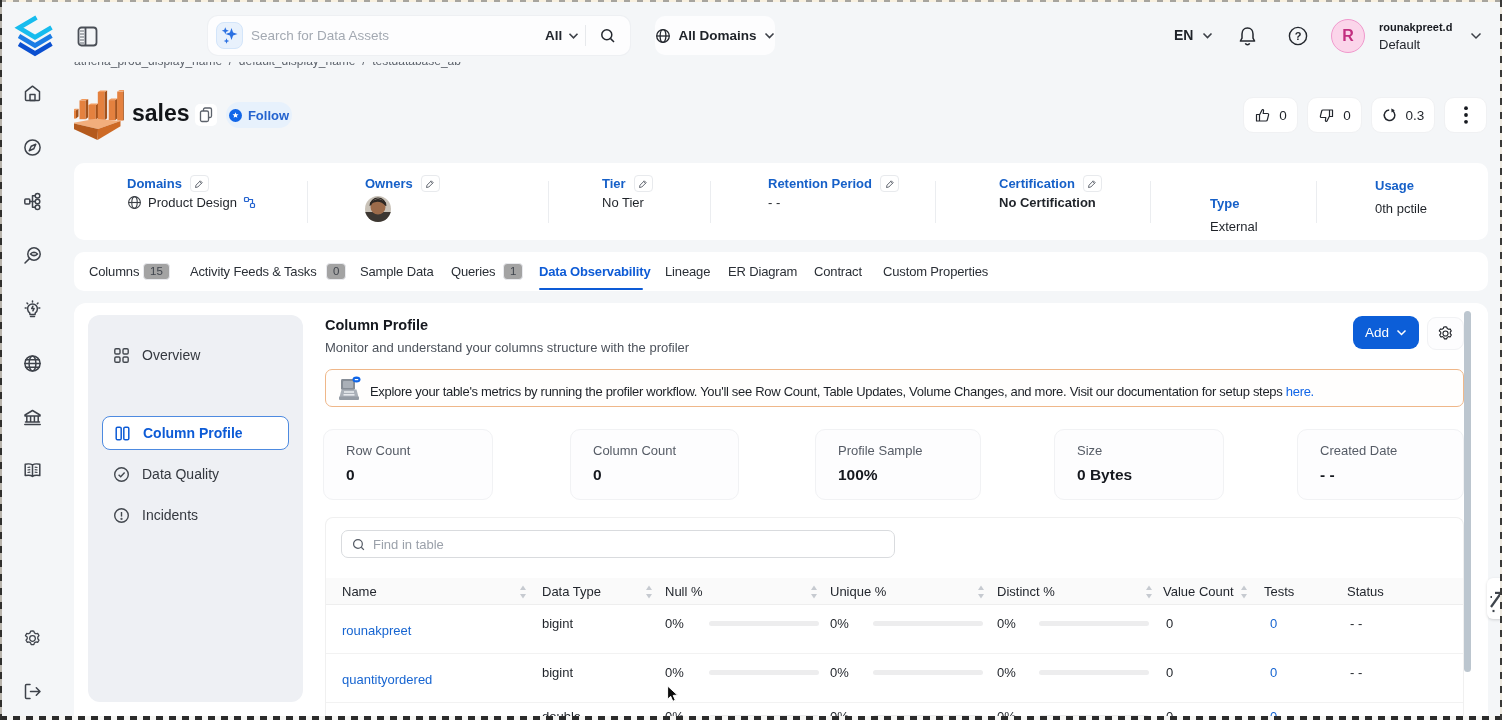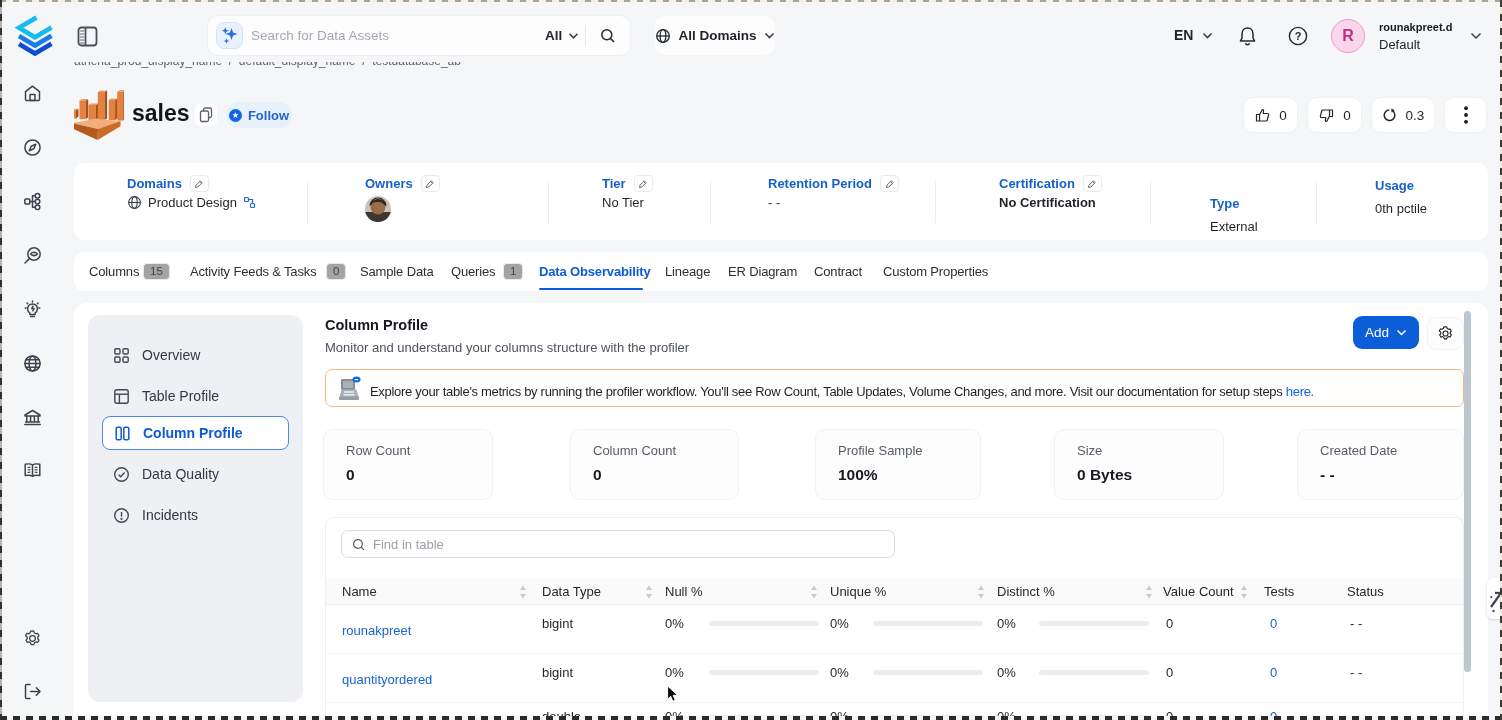--- a/index.html
+++ b/index.html
@@ -349,30 +349,20 @@
       <svg width="17" height="17" viewBox="0 0 17 17">
           <g fill="none" stroke="#43484f" stroke-width="1.4">
             <rect x="1.8" y="1.8" width="5.2" height="5.2" rx="1.2"></rect>
             <rect x="10" y="1.8" width="5.2" height="5.2" rx="1.2"></rect>
             <rect x="1.8" y="10" width="5.2" height="5.2" rx="1.2"></rect>
             <rect x="10" y="10" width="5.2" height="5.2" rx="1.2"></rect>
           </g>
         </svg>
       Overview
     </div>
-    <div class="lpitem" style="top:65px;">
-      <svg width="17" height="17" viewBox="0 0 17 17">
-          <g fill="none" stroke="#43484f" stroke-width="1.4">
-            <rect x="1.8" y="1.8" width="13.4" height="13.4" rx="2"></rect>
-            <line x1="1.8" y1="6.2" x2="15.2" y2="6.2"></line>
-            <line x1="6.4" y1="6.2" x2="6.4" y2="15.2"></line>
-          </g>
-        </svg>
-      Table Profile
-    </div>
     <div class="lpitem lpsel" style="top:101px; height:34px;">
       <svg width="17" height="17" viewBox="0 0 17 17">
           <g fill="none" stroke="#0d5bd6" stroke-width="1.5">
             <rect x="2.2" y="2.2" width="5" height="12.6" rx="1.4"></rect>
             <rect x="9.8" y="2.2" width="5" height="12.6" rx="1.4"></rect>
           </g>
         </svg>
       Column Profile
     </div>
     <div class="lpitem" style="top:184px;">

